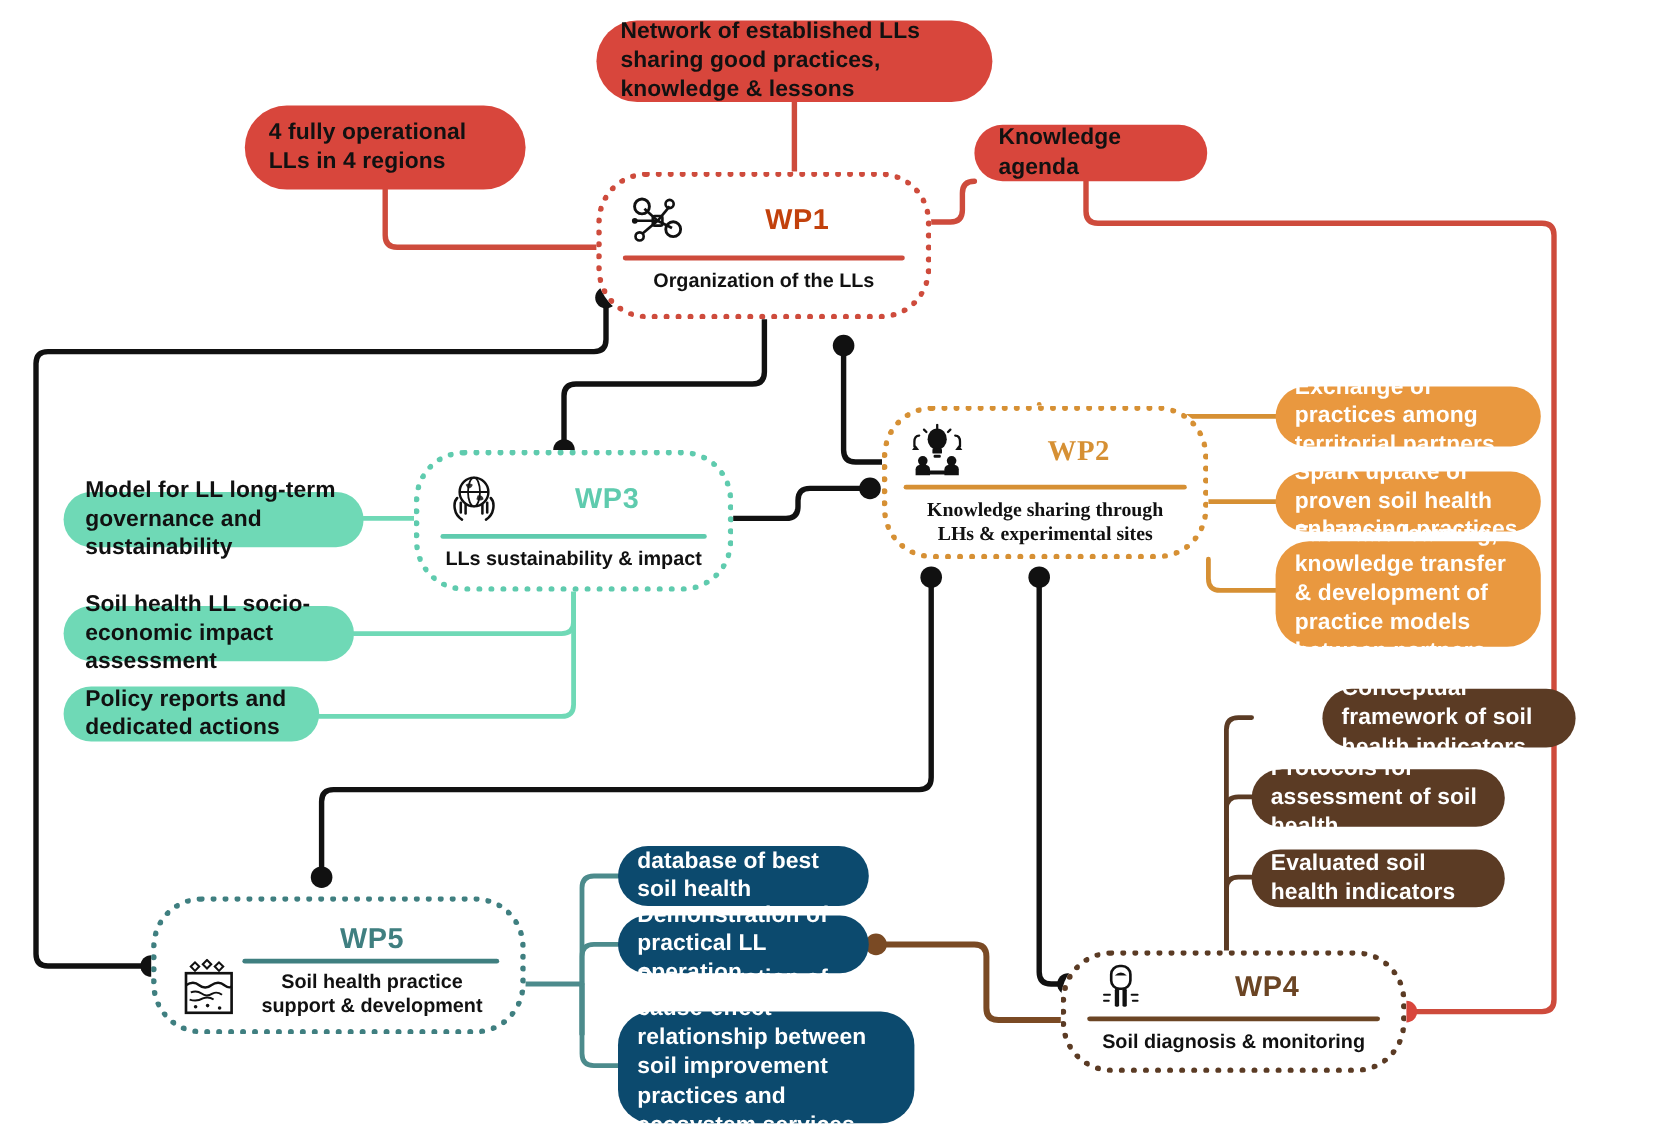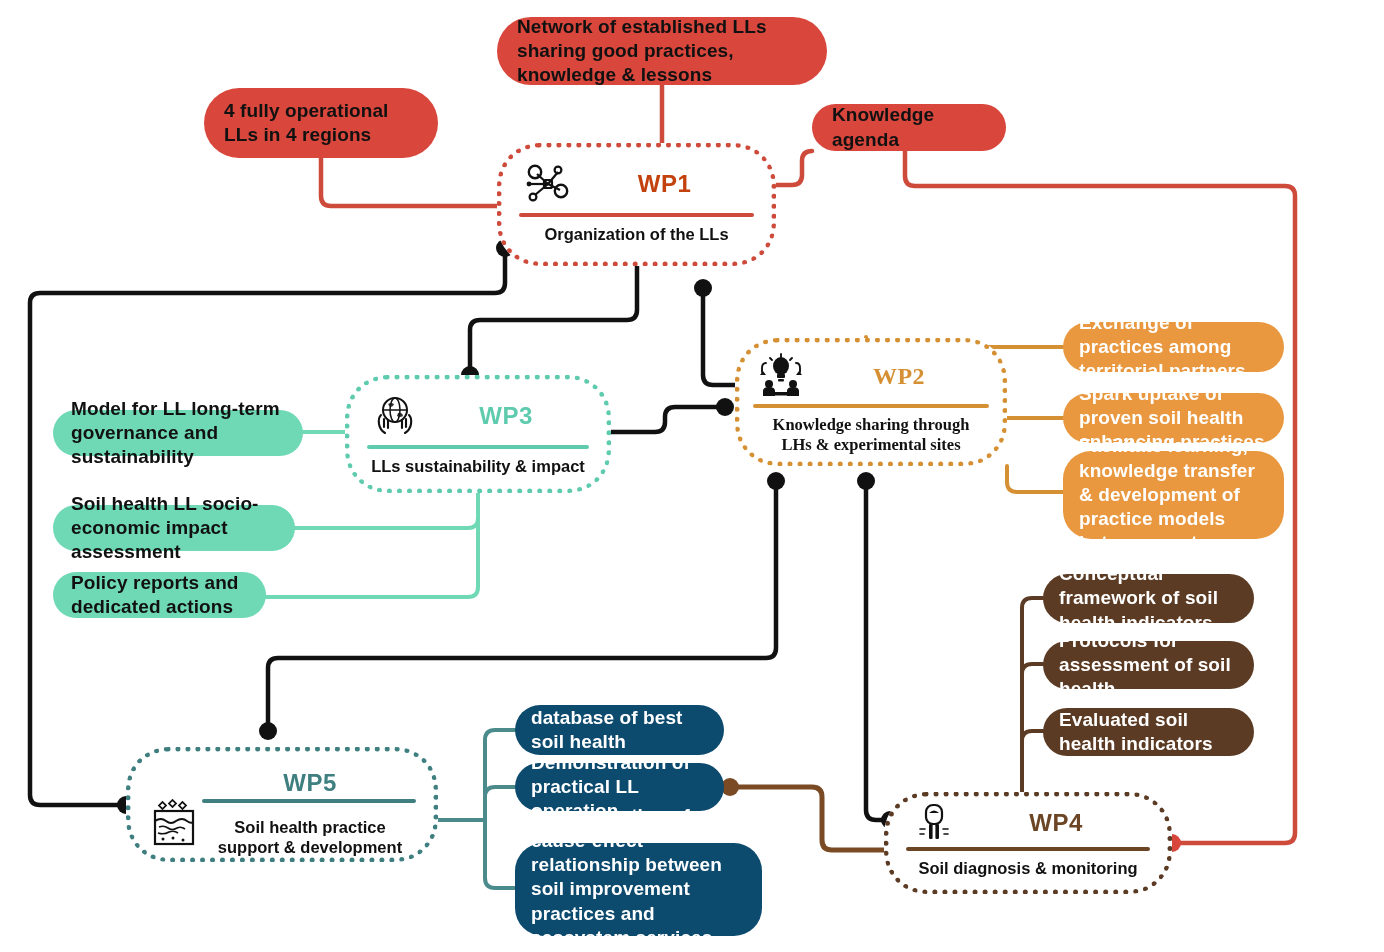--- a/index.html
+++ b/index.html
@@ -128,21 +128,21 @@
   </div>
 
   <div class="bubble b-orange" style="left:1063px;top:393px;width:221px;height:50px;padding:8px 16px;">
     <span>Spark uptake of proven soil health enhancing practices</span>
   </div>
 
   <div class="bubble b-orange" style="left:1063px;top:451px;width:221px;height:88px;padding:8px 16px;border-radius:28px;">
     <span>Facilitate learning, knowledge transfer &amp; development of practice models  between partners</span>
   </div>
 
-  <div class="bubble b-brown" style="left:1043px;top:574px;width:211px;height:49px;padding:8px 16px;">
+  <div class="bubble b-brown" style="left:1102px;top:574px;width:211px;height:49px;padding:8px 16px;">
     <span>Conceptual framework of soil health indicators</span>
   </div>
 
   <div class="bubble b-brown" style="left:1043px;top:641px;width:211px;height:48px;padding:8px 16px;">
     <span>Protocols for assessment of soil health</span>
   </div>
 
   <div class="bubble b-brown" style="left:1043px;top:708px;width:211px;height:48px;padding:8px 16px;">
     <span>Evaluated soil health indicators</span>
   </div>
@@ -285,21 +285,21 @@
     </div>
   </div>
 
   <div class="wp n-wp5">
     <div class="dotbox" style="border-color:#3F7F80;"></div>
     <div class="wp-inner" style="padding:10px 20px 10px 20px;">
       <div class="wp-top" style="height:42px;align-items:flex-end;">
         <div style="width:56px;flex:0 0 56px;"></div>
         <div class="wp-code" style="color:#3F7F80;padding-bottom:2px;">WP5</div>
       </div>
-      <div style="display:flex;align-items:flex-end;">
+      <div style="display:flex;align-items:center;">
         <div class="wp-icon" style="height:58px;align-items:flex-start;">
           <svg width="50" height="52" viewBox="0 0 50 52">
             <rect x="6" y="12" width="38" height="33" fill="none" stroke="#111" stroke-width="2.2"></rect>
             <path d="M6,22 q6,-4 11,0 q5,4 10,0 q6,-4 11,0 q4,3 6,1" fill="none" stroke="#111" stroke-width="2"></path>
             <g fill="none" stroke="#111" stroke-width="1.7">
               <rect x="11" y="4" width="5" height="5" transform="rotate(45 13.5 6.5)"></rect>
               <rect x="21" y="2" width="5" height="5" transform="rotate(45 23.5 4.5)"></rect>
               <rect x="31" y="4" width="5" height="5" transform="rotate(45 33.5 6.5)"></rect>
             </g>
             <g stroke="#111" stroke-width="1.6" fill="none">

